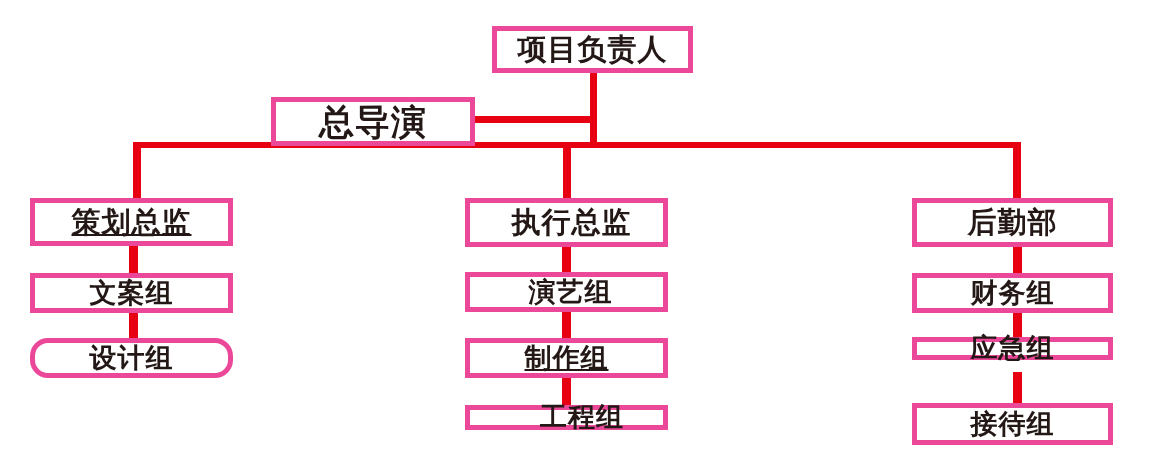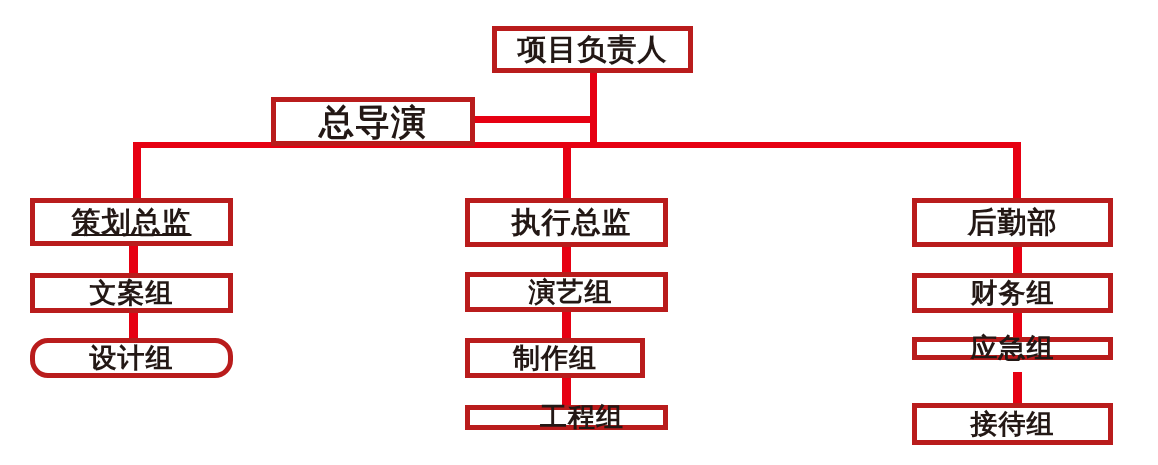--- a/index.html
+++ b/index.html
@@ -9,40 +9,40 @@
     width: 1158px;
     height: 465px;
     background: #ffffff;
     font-family: "Liberation Sans", "DejaVu Sans", sans-serif;
     overflow: hidden;
   }
   
   .node {
     position: absolute;
     background: #ffffff;
-    border: 5px solid #b91c1c;
+    border: 5px solid #ec4899;
     color: #231815;
     font-weight: 700;
     display: flex;
     align-items: center;
     justify-content: center;
     letter-spacing: 1px;
     z-index: 2;
     line-height: 1;
   }
   .n-root   { left: 492px; top: 26px;  width: 201px; height: 47px; font-size: 29px; }
   .n-deputy { left: 271px; top: 97px;  width: 204px; height: 49px; font-size: 35px; }
   .n-h0     { left: 30px;  top: 198px; width: 203px; height: 48px; font-size: 29px; text-decoration: underline; }
   .n-h1     { left: 465px; top: 198px; width: 203px; height: 49px; font-size: 29px; padding-left: 10px; }
   .n-h2     { left: 912px; top: 198px; width: 201px; height: 49px; font-size: 29px; }
   .team     { font-size: 27px; height: 40px; }
   .n-t00 { left: 30px;  top: 273px; width: 203px; }
   .n-t01 { left: 30px;  top: 338px; width: 203px; border-radius: 18px; }
   .n-t10 { left: 465px; top: 272px; width: 203px; padding-left: 8px; }
-  .n-t11 { left: 465px; top: 338px; width: 180px; }
+  .n-t11 { left: 465px; top: 338px; width: 203px; text-decoration: underline; }
   .n-t12 { left: 465px; top: 405px; width: 203px; height: 25px; padding-left: 31px; }
   .n-t20 { left: 912px; top: 273px; width: 201px; }
   .n-t21 { left: 912px; top: 337px; width: 201px; height: 23px; }
   .n-t22 { left: 912px; top: 403px; width: 201px; height: 42px; }
   
   .wire { position: absolute; background: #e60012; z-index: 1; }
   .w-root-v   { left: 590px;  top: 70px;  width: 7px;   height: 78px; }
   .w-deputy-h { left: 472px;  top: 116px; width: 125px; height: 7px; }
   .w-main-h   { left: 133px;  top: 142px; width: 888px; height: 6px; }
   .w-drop-0   { left: 133px;  top: 142px; width: 8px;   height: 62px; }

